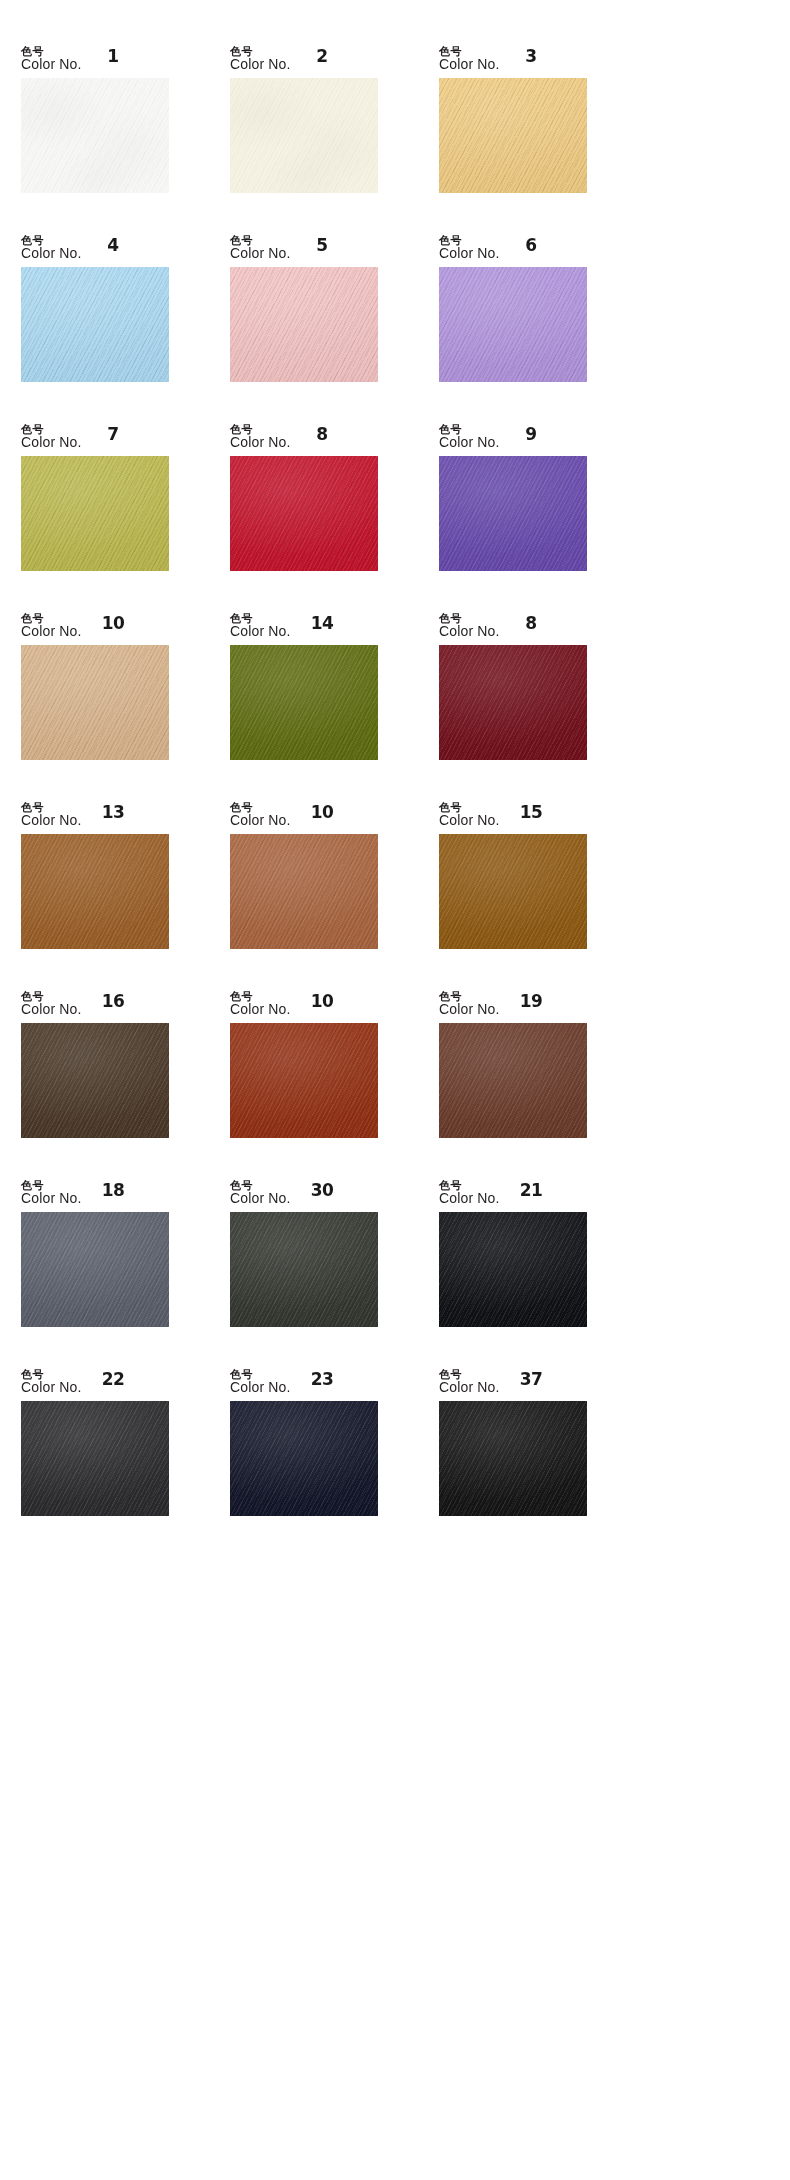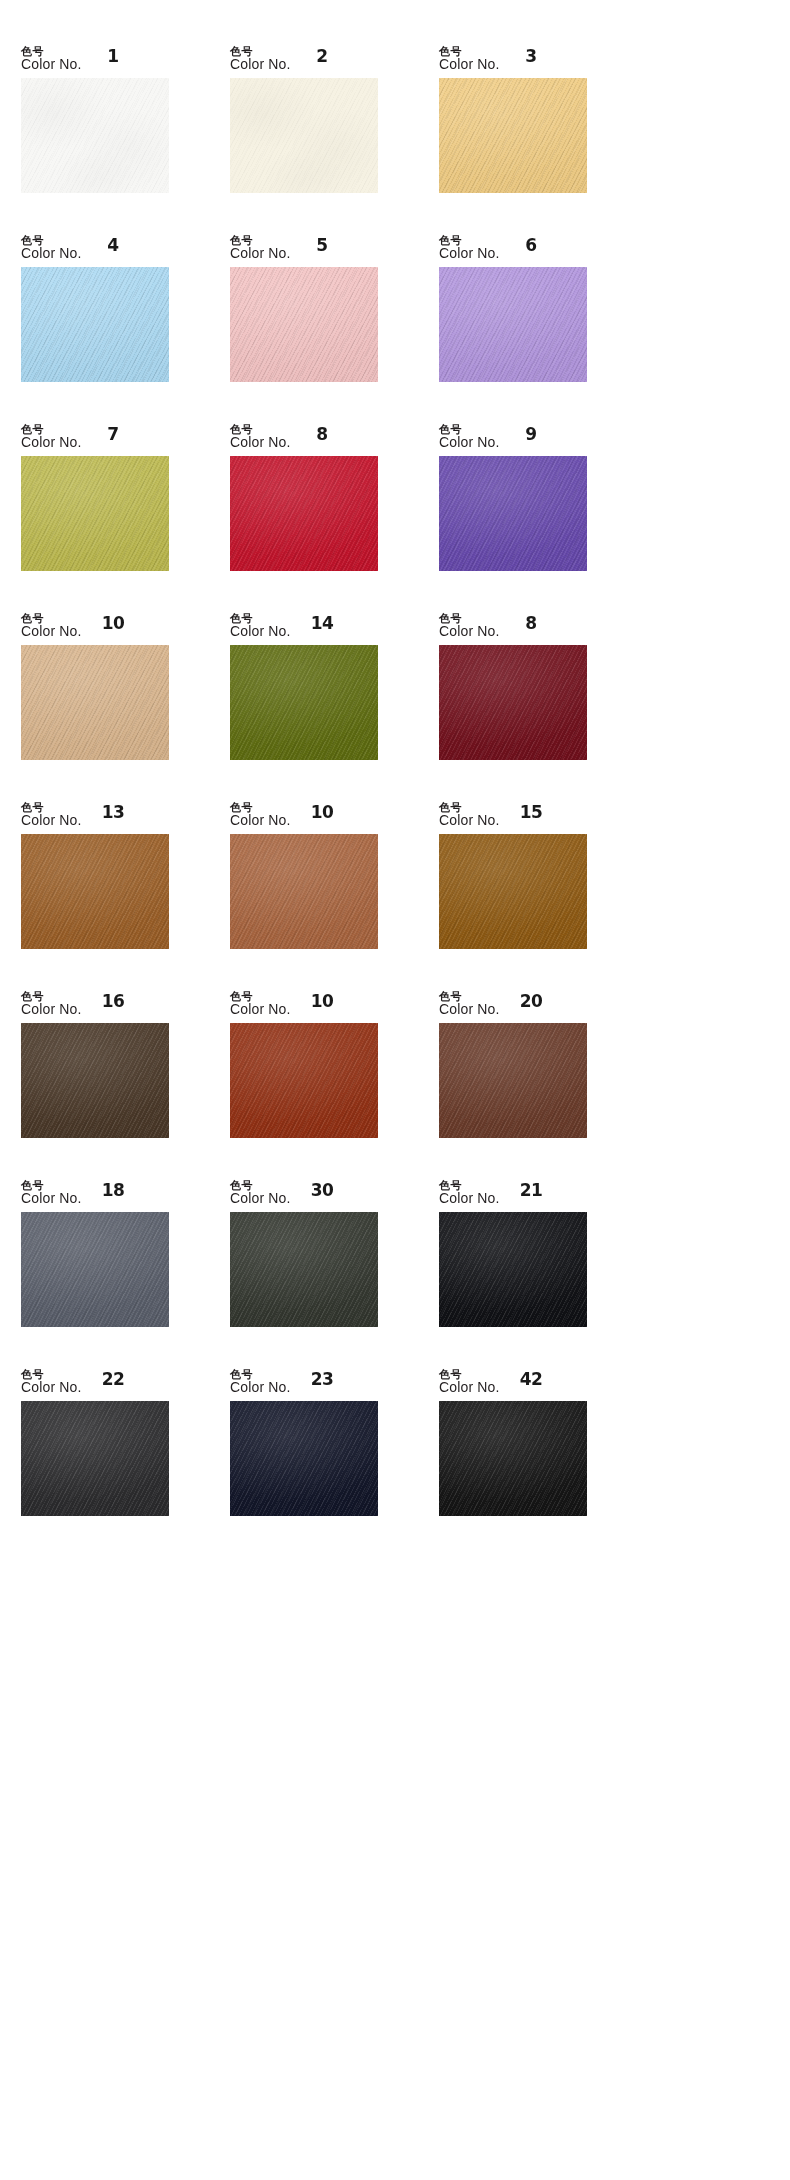--- a/index.html
+++ b/index.html
@@ -384,21 +384,21 @@
           <div class="weave2"></div>
           <div class="sheen"></div>
         </div>
       </div>
       <div class="swatch-cell">
         <div class="cell-header">
           <div class="label-block">
             <span class="label-cn">色号</span>
             <span class="label-en">Color No.</span>
           </div>
-          <div class="color-number">20</div>
+          <div class="color-number">19</div>
         </div>
         <div class="swatch-chip" style="background-color: rgb(106, 59, 42);">
           <div class="weave"></div>
           <div class="weave2"></div>
           <div class="sheen"></div>
         </div>
       </div>
     </div>
     <div class="swatch-row">
       <div class="swatch-cell">
@@ -472,21 +472,21 @@
           <div class="weave2"></div>
           <div class="sheen"></div>
         </div>
       </div>
       <div class="swatch-cell">
         <div class="cell-header">
           <div class="label-block">
             <span class="label-cn">色号</span>
             <span class="label-en">Color No.</span>
           </div>
-          <div class="color-number">42</div>
+          <div class="color-number">37</div>
         </div>
         <div class="swatch-chip" style="background-color: rgb(20, 20, 20);">
           <div class="weave"></div>
           <div class="weave2"></div>
           <div class="sheen"></div>
         </div>
       </div>
     </div>
   </div>
 

